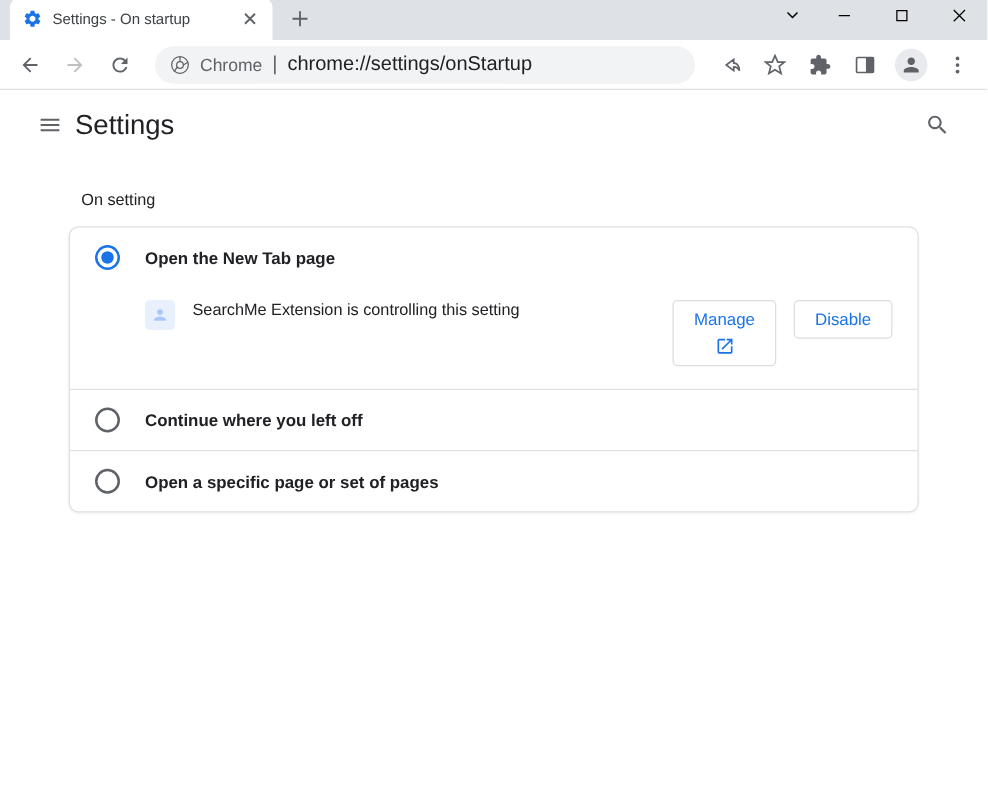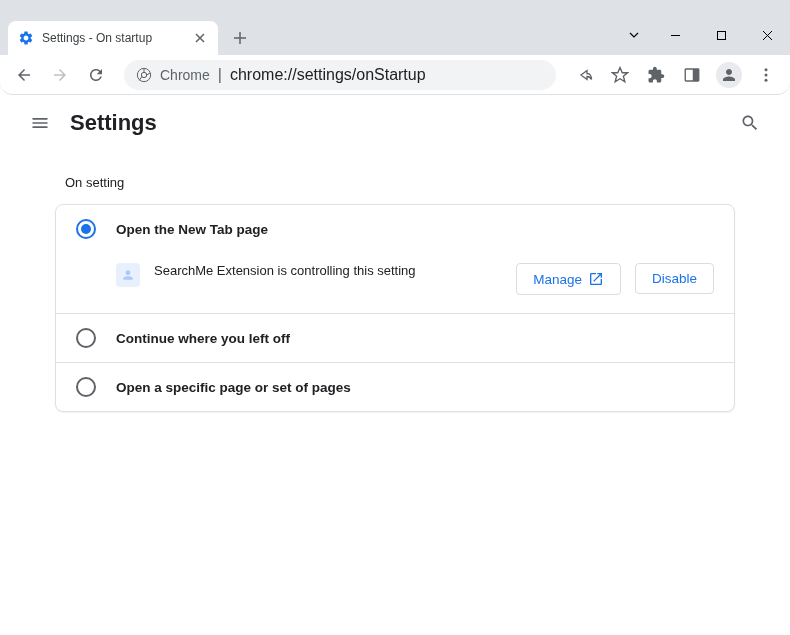--- a/index.html
+++ b/index.html
@@ -1,59 +1,59 @@
 <!DOCTYPE html>
 <html><head>
   <meta charset="utf-8">
   <style>
     * { margin: 0; padding: 0; box-sizing: border-box; font-family: "Segoe UI", Arial, sans-serif; }
     body { width: 790px; height: 635px; background: #fff; overflow: hidden; position: relative; }
     
     
-    .titlebar { height: 55px; background: #dee1e6; display: flex; align-items: flex-end; }
+    .titlebar { height: 32px; background: #dee1e6; display: flex; align-items: flex-end; }
     .tab { background: #fff; height: 34px; margin-left: 8px; border-radius: 8px 8px 0 0; display: flex; align-items: center; padding: 0 10px; min-width: 210px; position: relative; }
     .tab-icon { width: 16px; height: 16px; margin-right: 8px; display: flex; align-items: center; justify-content: center; }
     .tab-title { font-size: 12px; color: #3c4043; flex: 1; }
     .tab-close { width: 16px; height: 16px; display: flex; align-items: center; justify-content: center; color: #5f6368; cursor: pointer; }
     .new-tab { width: 28px; height: 28px; display: flex; align-items: center; justify-content: center; margin-left: 8px; margin-bottom: 3px; color: #5f6368; cursor: pointer; border-radius: 50%; }
     .window-controls { margin-left: auto; display: flex; height: 40px; align-items: center; }
     .win-btn { width: 46px; height: 32px; display: flex; align-items: center; justify-content: center; color: #000; cursor: pointer; }
     .win-dropdown { width: 36px; height: 32px; display: flex; align-items: center; justify-content: center; color: #000; }
     
     
-    .toolbar { height: 40px; background: #fff; display: flex; align-items: center; padding: 0 8px; border-bottom: 1px solid #e0e0e0; gap: 4px; border-radius: 13px; }
+    .toolbar { height: 40px; background: #fff; display: flex; align-items: center; padding: 0 8px; border-bottom: 1px solid #e0e0e0; gap: 4px; }
     .nav-btn { width: 32px; height: 32px; display: flex; align-items: center; justify-content: center; color: #5f6368; cursor: pointer; border-radius: 50%; }
     .nav-btn.disabled { opacity: 0.4; cursor: default; }
     .addressbar { flex: 1; height: 30px; background: #f1f3f4; border-radius: 15px; display: flex; align-items: center; padding: 0 12px; margin: 0 8px; gap: 8px; }
     .addr-icon { width: 16px; height: 16px; display: flex; align-items: center; justify-content: center; color: #5f6368; }
     .addr-chrome { font-size: 14px; color: #5f6368; }
     .addr-sep { color: #5f6368; }
     .addr-path { font-size: 16px; color: #202124; }
     .toolbar-icon { width: 32px; height: 32px; display: flex; align-items: center; justify-content: center; color: #5f6368; cursor: pointer; border-radius: 50%; }
     .avatar { width: 26px; height: 26px; border-radius: 50%; background: #e8eaed; display: flex; align-items: center; justify-content: center; color: #5f6368; margin: 0 4px; }
     
     
     .page-header { height: 56px; display: flex; align-items: center; padding: 0 20px; }
     .hamburger { width: 40px; height: 40px; display: flex; align-items: center; justify-content: center; color: #5f6368; cursor: pointer; border-radius: 50%; }
-    .page-title { font-size: 22px; font-weight: 700; color: #202124; margin-left: 10px; }
+    .page-title { font-size: 22px; font-weight: 400; color: #202124; }
     .search-btn { margin-left: auto; width: 40px; height: 40px; display: flex; align-items: center; justify-content: center; color: #5f6368; cursor: pointer; border-radius: 50%; }
     
     
     .content { padding: 0 55px; }
     .section-title { font-size: 13px; color: #202124; font-weight: 500; padding: 24px 10px 14px; }
     .card { border: 1px solid #e0e0e0; border-radius: 8px; background: #fff; box-shadow: 0 1px 2px rgba(0,0,0,0.05); }
     .option-row { display: flex; align-items: center; padding: 14px 20px; min-height: 48px; font-weight: bold; }
     .radio { width: 20px; height: 20px; border-radius: 50%; border: 2px solid #5f6368; margin-right: 20px; position: relative; flex-shrink: 0; cursor: pointer; }
     .radio.selected { border-color: #1a73e8; }
     .radio.selected::after { content: ''; position: absolute; top: 3px; left: 3px; width: 10px; height: 10px; border-radius: 50%; background: #1a73e8; }
     .option-label { font-size: 13.5px; color: #202124; }
     .ext-notice { display: flex; align-items: flex-start; padding: 10px 20px 18px 60px; gap: 14px; }
     .ext-icon { width: 24px; height: 24px; background: #e8f0fe; border-radius: 4px; display: flex; align-items: center; justify-content: center; flex-shrink: 0; }
     .ext-text { font-size: 13px; color: #202124; flex: 1; }
-    .ext-btn { border: 1px solid #dadce0; background: #fff; color: #1a73e8; font-size: 13.5px; padding: 7px 16px; border-radius: 4px; cursor: pointer; display: flex; align-items: center; gap: 6px; font-weight: 500; }
+    .ext-btn { border: 1px solid #dadce0; background: #fff; color: #1a73e8; font-size: 13.5px; padding: 7px 16px; border-radius: 4px; cursor: pointer; display: flex; align-items: center; gap: 6px; font-weight: 500; flex-direction: column; }
     .ext-btn-icon { width: 16px; height: 16px; display: flex; align-items: center; justify-content: center; }
     .divider { height: 1px; background: #e0e0e0; margin: 0; }
     
     svg { display: block; }
   </style>
 </head>
 <body>
 
 <div class="titlebar">
   <div class="tab">

